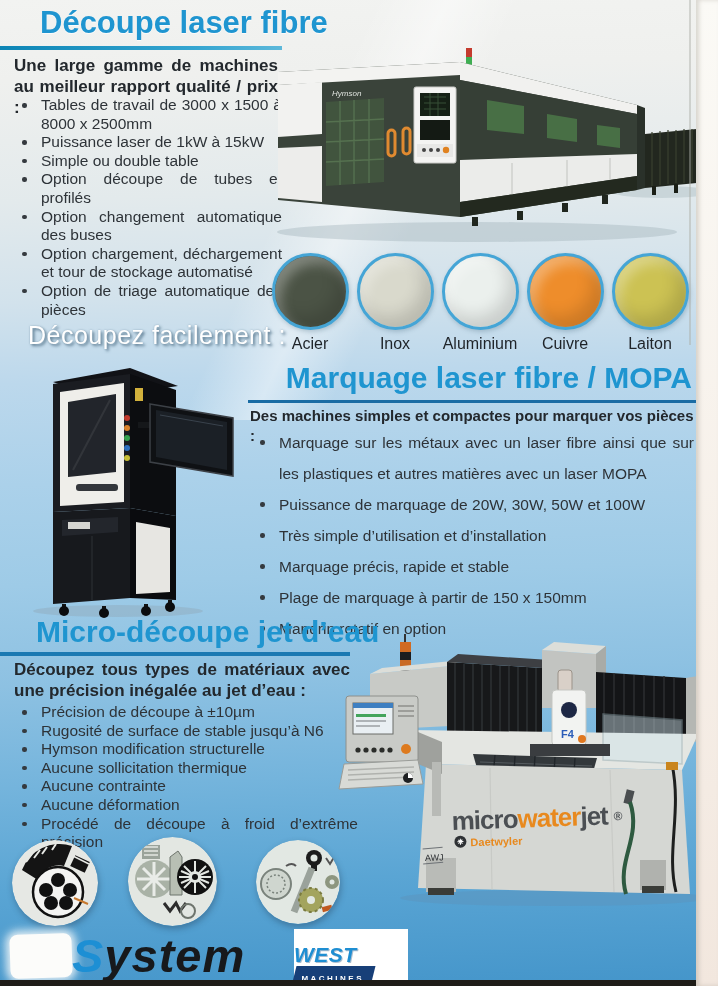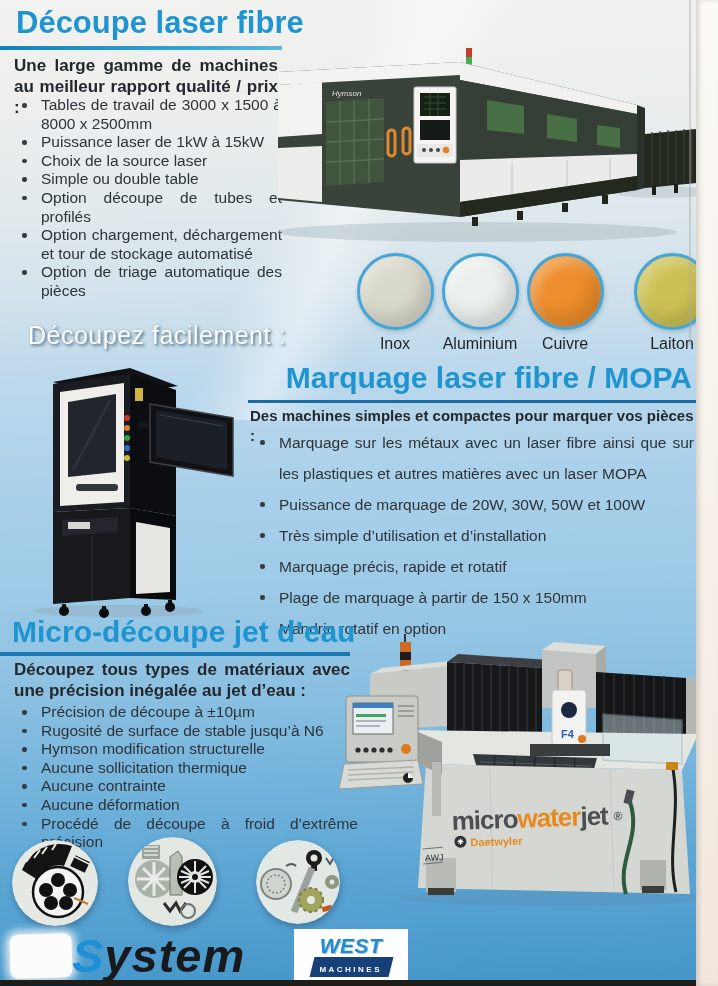--- a/index.html
+++ b/index.html
@@ -12,21 +12,21 @@
   }
   .glare{position:absolute;left:0;top:0;width:700px;height:420px;pointer-events:none;
     background:linear-gradient(115deg,rgba(255,255,255,0) 42%,rgba(255,255,255,.45) 50%,rgba(255,255,255,0) 58%);}
   .scan-margin{position:absolute;right:0;top:0;width:22px;height:986px;
     background:linear-gradient(180deg,#fbfaf6 0%,#f6efe8 60%,#f2e7de 100%);
     box-shadow:inset 3px 0 4px rgba(120,110,100,.25);}
   .fold-line{position:absolute;left:689px;top:0;width:2px;height:345px;background:rgba(170,172,166,.45);}
   .scan-bottom{position:absolute;left:0;top:980px;width:696px;height:6px;background:#1f1d18;}
 
   h1,h2,p,ul{margin:0;padding:0;}
-  .title{position:absolute;font-weight:bold;color:#1f95d0;letter-spacing:0;}
+  .title{position:absolute;font-weight:bold;color:#1f95d0;letter-spacing:0;margin-left:24px;}
   .title-1{left:16px;top:5px;font-size:31px;text-shadow:0 1px 0 rgba(255,255,255,.7);}
   .rule-1{position:absolute;left:0;top:46px;width:282px;height:4px;
     background:linear-gradient(90deg,#0d85b5,#36a6d1 70%,#5cb8da);}
   .intro{position:absolute;font-weight:bold;color:#23282d;text-align:justify;}
   .intro-1{left:14px;top:55px;width:264px;font-size:17px;line-height:21px;}
   ul.blt{list-style:none;position:absolute;color:#2e3338;}
   ul.blt li{position:relative;padding-left:27px;text-align:justify;}
   ul.blt li::before{content:"";position:absolute;left:8px;width:4.5px;height:4.5px;border-radius:50%;background:#353a3f;}
   .list-a{font-size:15.5px;line-height:18.6px;}
   .list-a li::before{top:7px;}
@@ -61,43 +61,43 @@
   .pc2{left:128px;top:837px;width:89px;height:89px;}
   .pc3{left:256px;top:840px;width:84px;height:84px;}
 
   .blob{position:absolute;left:10px;top:934px;width:62px;height:44px;background:#fcfcfa;border-radius:8px;
     box-shadow:0 0 8px 4px rgba(252,252,250,.85);transform:rotate(-2deg);}
   .system-logo{position:absolute;left:72px;top:928px;font-size:47px;font-style:italic;font-weight:bold;
     letter-spacing:1px;color:#17191c;}
   .system-logo .ini{color:#1d8fd4;}
 
   .west{position:absolute;left:294px;top:929px;width:114px;height:54px;background:#fff;
-    display:flex;flex-direction:column;align-items:center;justify-content:flex-start;padding-top:6px;box-sizing:border-box;}
+    display:flex;flex-direction:column;align-items:flex-start;justify-content:flex-start;padding-top:15px;box-sizing:border-box;}
   .west-name{font-size:21px;font-weight:bold;font-style:italic;color:#1e8ed2;letter-spacing:.5px;line-height:22px;
     text-shadow:1px 1px 0 rgba(20,70,120,.35);}
   .west-banner{background:#173f78;transform:skewX(-14deg);padding:1px 8px;margin-top:0;}
   .west-banner span{display:inline-block;transform:skewX(14deg);color:#fff;font-size:8px;font-weight:bold;letter-spacing:2.5px;}
   .west-reflect{margin-top:1px;transform:scaleY(-1);color:rgba(40,80,140,.4);font-size:8px;font-weight:bold;letter-spacing:2.5px;}
   text{font-family:"Liberation Sans",sans-serif;}
 </style>
 </head>
 <body>
 
 <div class="sheet">
   <div class="glare"></div>
 
   <h1 class="title title-1">Découpe laser fibre</h1>
   <div class="rule-1"></div>
   <p class="intro intro-1">Une large gamme de machines au meilleur rapport qualité / prix :</p>
   <ul class="blt list-a list-1">
     <li>Tables de travail de 3000 x 1500 à 8000 x 2500mm</li>
     <li>Puissance laser de 1kW à 15kW</li>
-    <li>Choix de la source laser</li>
     <li>Simple ou double table</li>
     <li>Option découpe de tubes et profilés</li>
+    <li>Option changement automatique des buses</li>
     <li>Option chargement, déchargement et tour de stockage automatisé</li>
     <li>Option de triage automatique des pièces</li>
   </ul>
   <div class="cut-easily">Découpez facilement :</div>
 
   <svg class="machine m1" width="452" height="212" viewBox="0 0 452 212">
     <ellipse cx="215" cy="190" rx="200" ry="10" fill="#9fb2b8" opacity="0.4"></ellipse>
     <ellipse cx="400" cy="150" rx="50" ry="6" fill="#9fb2b8" opacity="0.35"></ellipse>
 
     <g>
@@ -149,45 +149,49 @@
 
     <g>
       <polygon points="383,92 445,86 445,140 383,146" fill="#22271f"></polygon>
       <path d="M390,90 L390,144 M398,89 L398,143 M406,88 L406,142 M414,88 L414,141 M422,87 L422,141 M430,87 L430,140 M438,86 L438,140" stroke="#39402f" stroke-width="1.2"></path>
       <rect x="390" y="144" width="4" height="9" fill="#1a1e16"></rect>
       <rect x="412" y="142" width="4" height="9" fill="#1a1e16"></rect>
       <rect x="434" y="140" width="4" height="9" fill="#1a1e16"></rect>
     </g>
   </svg>
 
+  <div class="mat" style="left:267px">
+    <div class="disc" style="background: rgb(75, 83, 69);"></div>
+    <div class="lbl">Acier</div>
+  </div>
   <div class="mat" style="left:352px">
     <div class="disc" style="background: rgb(217, 217, 204);"></div>
     <div class="lbl">Inox</div>
   </div>
   <div class="mat" style="left:437px">
     <div class="disc" style="background: rgb(235, 240, 237);"></div>
     <div class="lbl">Aluminium</div>
   </div>
   <div class="mat" style="left:522px">
     <div class="disc" style="background: rgb(238, 141, 43);"></div>
     <div class="lbl">Cuivre</div>
   </div>
-  <div class="mat" style="left:629px">
+  <div class="mat" style="left:607px">
     <div class="disc" style="background: rgb(204, 194, 83);"></div>
     <div class="lbl">Laiton</div>
   </div>
 
   <h2 class="title title-2">Marquage laser fibre / MOPA</h2>
   <div class="rule-2"></div>
   <p class="intro intro-2">Des machines simples et compactes pour marquer vos pièces :</p>
   <ul class="blt list-b list-2">
     <li>Marquage sur les métaux avec un laser fibre ainsi que sur les plastiques et autres matières avec un laser MOPA</li>
     <li>Puissance de marquage de 20W, 30W, 50W et 100W</li>
     <li>Très simple d’utilisation et d’installation</li>
-    <li>Marquage précis, rapide et rotatif</li>
+    <li>Marquage précis, rapide et stable</li>
     <li>Plage de marquage à partir de 150 x 150mm</li>
     <li>Mandrin rotatif en option</li>
   </ul>
 
   <svg class="machine m2" width="230" height="258" viewBox="0 0 230 258">
     <ellipse cx="100" cy="251" rx="85" ry="6" fill="#8fa6b5" opacity="0.4"></ellipse>
     <g>
       <polygon points="35,22 112,8 160,26 80,38" fill="#111216"></polygon>
     </g>
     <g>

